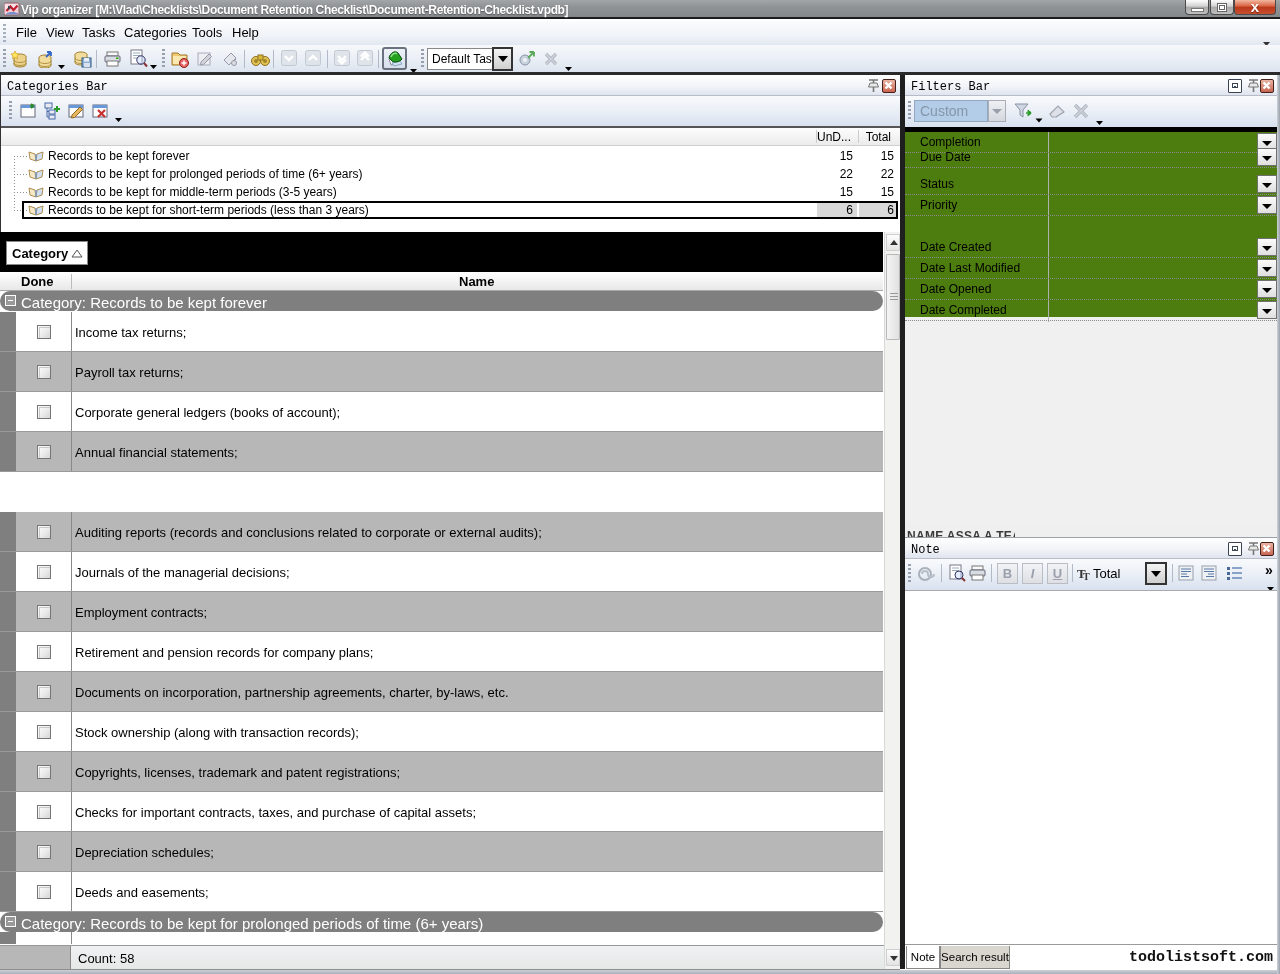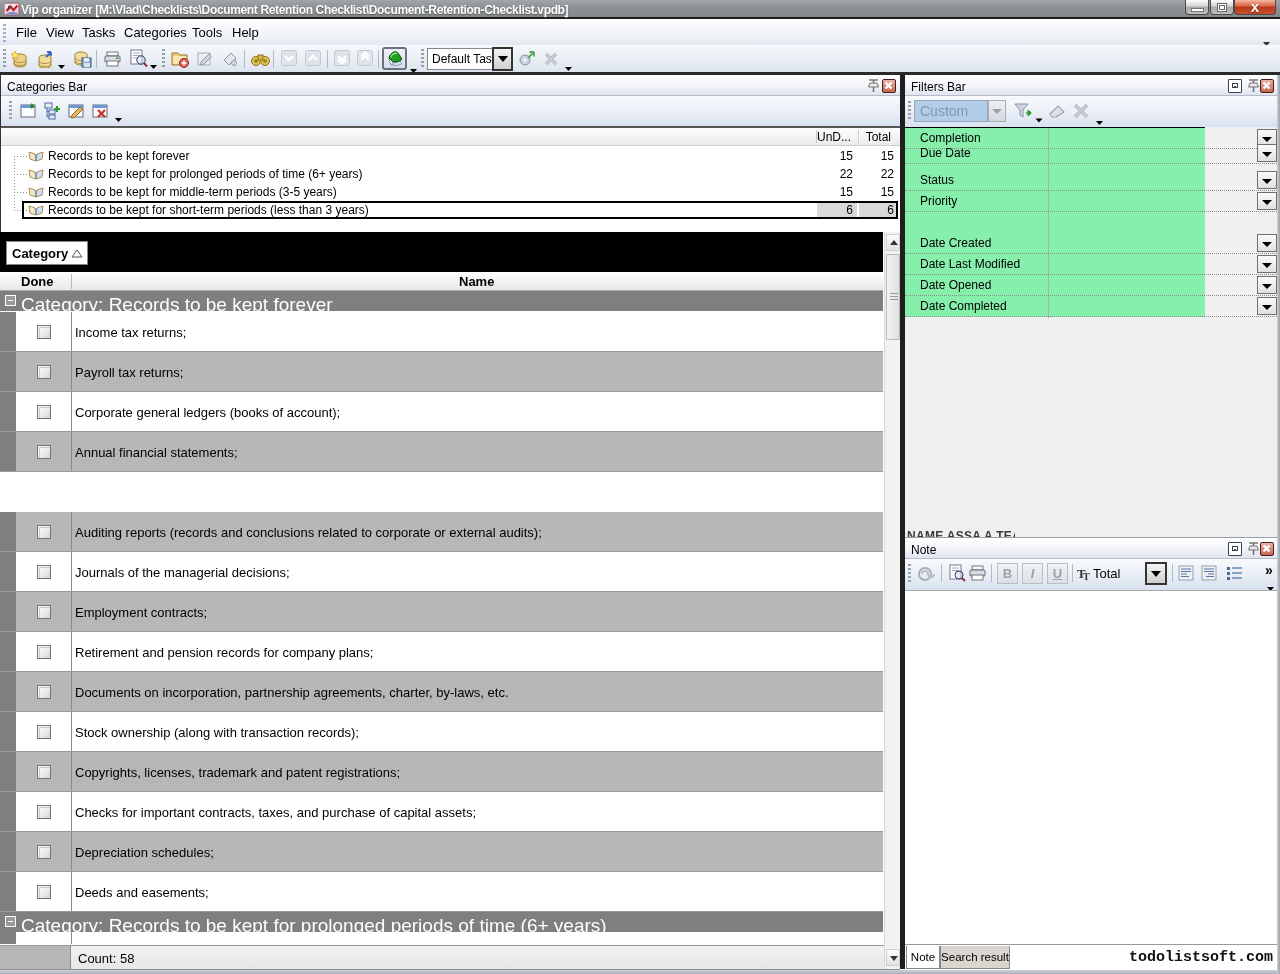--- a/index.html
+++ b/index.html
@@ -24,21 +24,21 @@
 .menuitem { position:absolute; top:4px; font-size:13px; color:#000; }
 
 
 #toolbar { left:0; top:45px; width:1280px; height:28px;
   background:linear-gradient(#f6f8fa 0%, #e9eef5 55%, #dbe3ee 100%); }
 #toolbar-edge { left:0; top:72px; width:1280px; height:3px; background:#2a2a2a; }
 
 
 .pheader { background:linear-gradient(#ffffff 0%, #f2f4f8 55%, #dfe4ee 100%);
   border-bottom:1px solid #b8bcc8; }
-.ptitle { position:absolute; left:6px; top:5px; font-size:12px; color:#000; }
+.ptitle { position:absolute; left:6px; top:5px; font-size:12px; color:#000;font-family:Liberation Mono, monospace; }
 .ptoolbar { background:linear-gradient(#f8fafc 0%, #e9eef6 55%, #d8e1ef 100%); }
 
 
 #cat-panel { left:0; top:75px; width:899px; height:157px; border-left:1px solid #333; }
 #cat-header { left:0; top:0; width:899px; height:21px; }
 #cat-toolbar { left:0; top:21px; width:899px; height:30px; }
 #cat-list { left:0; top:51px; width:899px; height:106px; background:#fff; border-top:2px solid #555; }
 #cat-colhdr { left:0; top:0; width:899px; height:18px;
   background:linear-gradient(#fdfdfd, #ebebeb); border-bottom:1px solid #cfcfcf;
   font-size:12px; color:#000; }
@@ -46,21 +46,21 @@
 .cat-num { position:absolute; top:2px; text-align:right; }
 
 
 #black-bar { left:0; top:232px; width:883px; height:40px; background:#000; }
 #cat-chip { left:6px; top:9px; width:82px; height:24px; background:#fff;
   border:1px solid #888; font-weight:bold; font-size:13px; color:#000; }
 #main-colhdr { left:0; top:272px; width:883px; height:19px;
   background:linear-gradient(#ffffff, #e8e8e8); border-bottom:1px solid #a8a8a8;
   font-weight:bold; font-size:13px; color:#000; }
 .group-hdr { position:absolute; left:0; width:883px; height:20px; background:#7f7f7f;
-  color:#fff; font-size:19px; }
+  color:#fff; font-size:15px;border-radius:10px; }
 .minusbox { position:absolute; left:5px; top:4px; width:11px; height:11px;
   background:#9a9a9a; border:1px solid #fff; }
 .minusbox::after { content:""; position:absolute; left:2px; top:4px; width:5px; height:1px; background:#fff; }
 .task-row { position:absolute; left:0; width:883px; height:40px; font-size:13px; color:#000; }
 .row-strip { position:absolute; left:0; top:0; width:16px; height:40px; background:#7f7f7f; }
 .row-cbcell { position:absolute; left:16px; top:0; width:55px; height:40px; }
 .row-sep { position:absolute; left:71px; top:0; width:1px; height:40px; background:#8a8a8a; }
 .row-name { position:absolute; left:75px; top:13px; }
 .row-bot { position:absolute; left:0; bottom:0; width:883px; height:1px; background:#9a9a9a; }
 .cbox { position:absolute; left:37px; top:13px; width:14px; height:14px;
@@ -85,22 +85,22 @@
 .sarr { position:absolute; left:3px; width:0; height:0;
   border-left:4px solid transparent; border-right:4px solid transparent; }
 
 
 #vsplit { left:900px; top:75px; width:5px; height:894px; background:#1f1f1f; }
 
 
 #right { left:905px; top:75px; width:372px; height:894px; background:#f0f0f1; }
 #filters-header { left:0; top:0; width:372px; height:21px; }
 #filters-toolbar { left:0; top:21px; width:428px; height:31px; }
-#filter-grid { left:0; top:52px; width:300px; height:190px; background:#86efac;
-  border-top:1px solid #000000; }
+#filter-grid { left:0; top:52px; width:372px; height:190px; background:#4d7c0f;
+  border-top:5px solid #000000; }
 .frow { position:absolute; left:0px; width:372px; height:21px;
   border-bottom:1px dotted #8a8a8a; font-size:12px; color:#000; }
 .flabel { position:absolute; left:15px; top:3px; }
 .fdrop { position:absolute; right:0px; top:1px; width:20px; height:18px;
   background:linear-gradient(#fbfbfb, #dfdfdf); border:1px solid #707070; }
 #fvline { position:absolute; left:143px; top:0; width:1px; height:190px; background:#b0b0b0; }
 #clipped { left:0; top:449px; width:372px; height:14px; background:#efeff0;
   border-bottom:1px solid #9aa0a8; overflow:hidden; }
 
 

